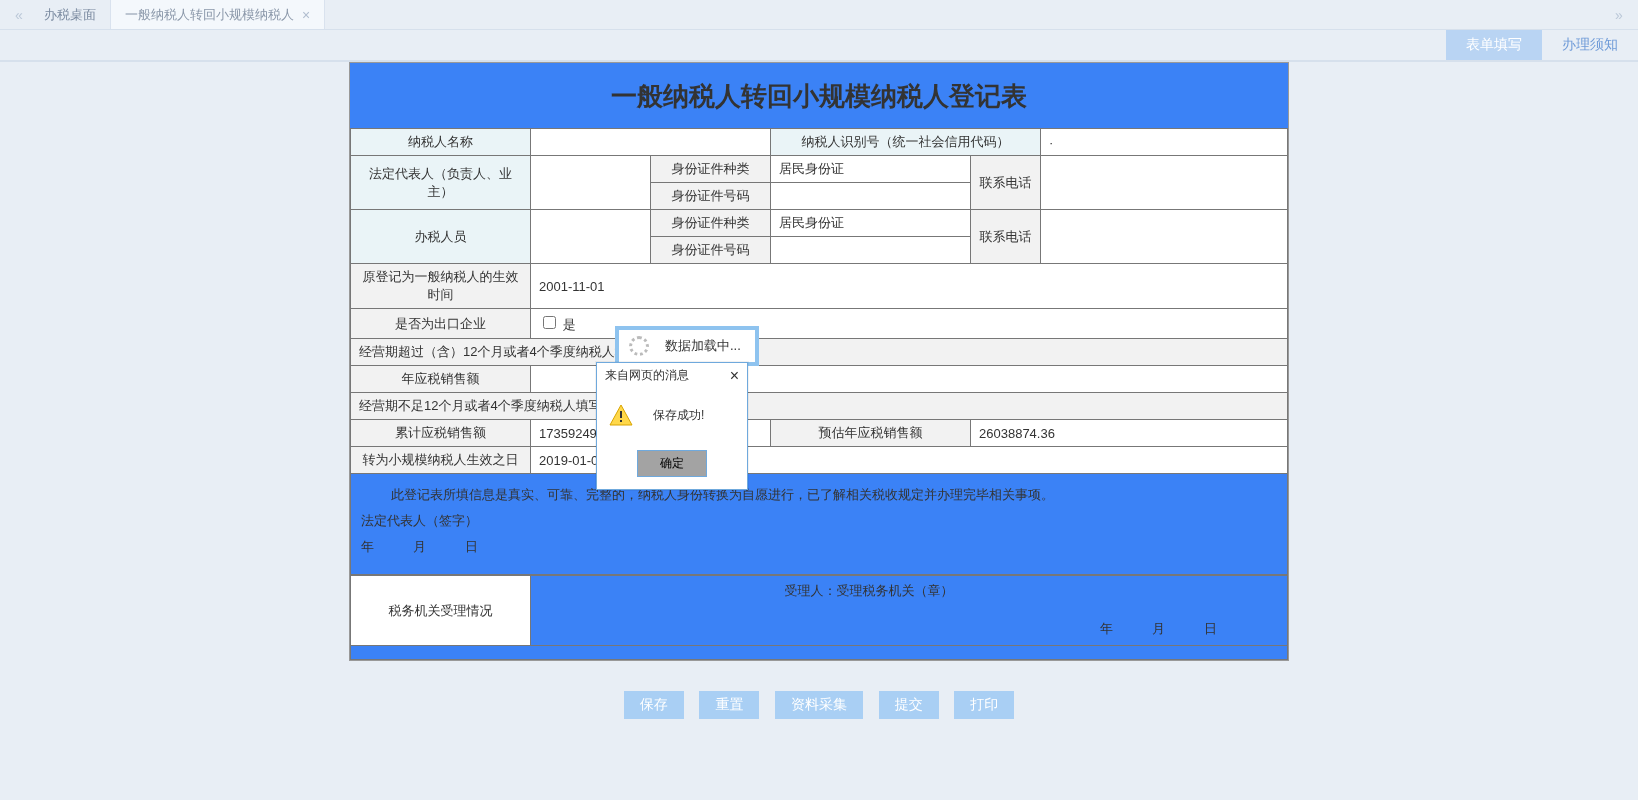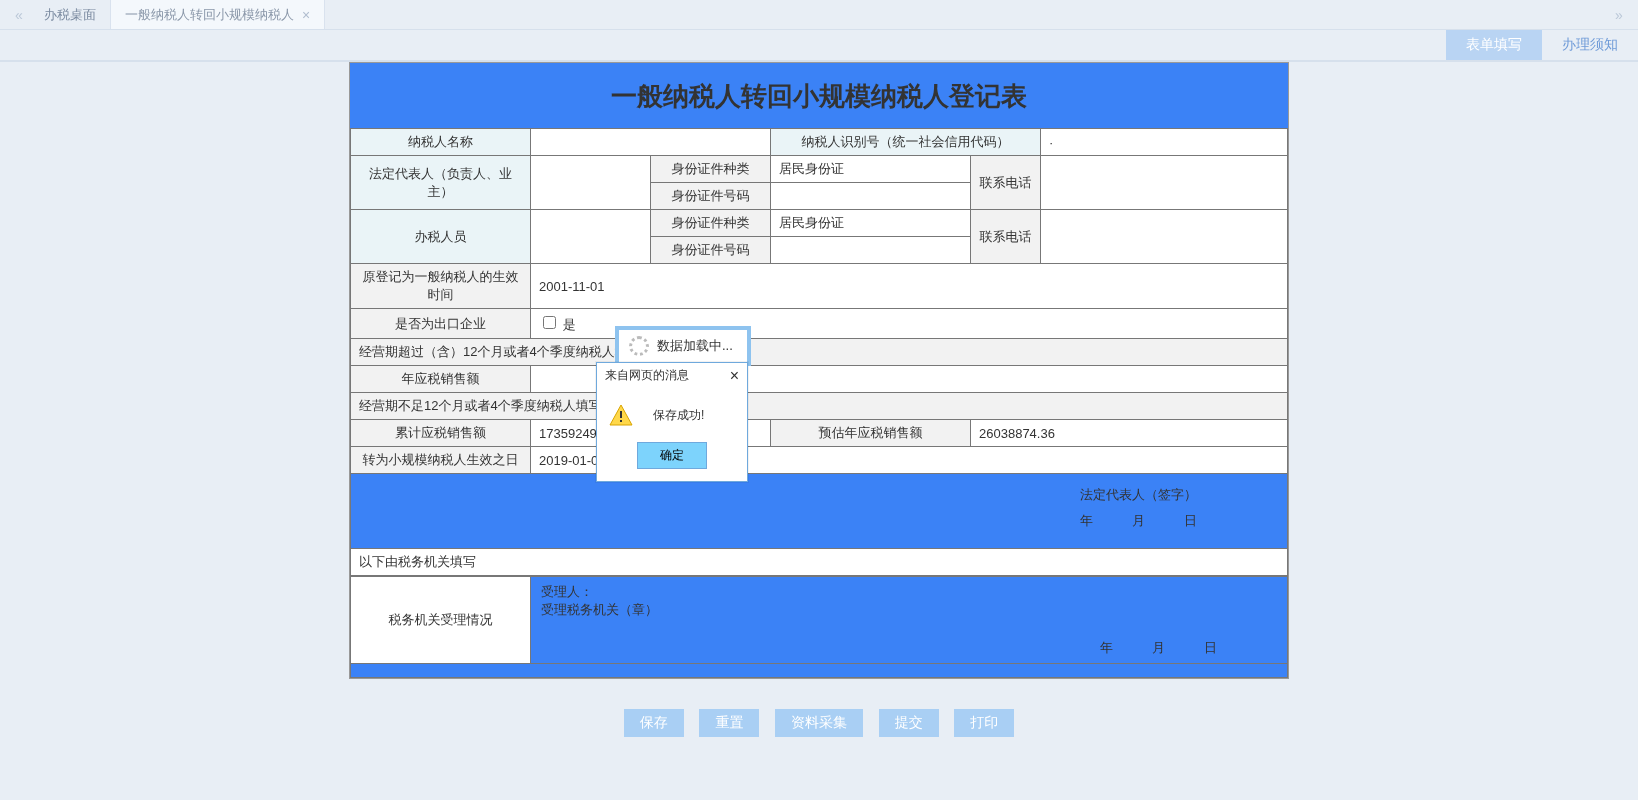--- a/index.html
+++ b/index.html
@@ -23,40 +23,40 @@
 
 table.form-tbl{width:100%;border-collapse:collapse;table-layout:fixed;}
 table.form-tbl td{border:1px solid #777;padding:4px 8px;height:26px;vertical-align:middle;font-size:13px;}
 td.lab{background:#eaf4f7;text-align:center;}
 td.lab2{background:#f2f2f2;text-align:center;}
 td.val{background:#fff;}
 td.header-row{background:#f2f2f2;text-align:left;padding-left:6px;}
 
 .promise-box{border:1px solid #777;border-top:none;padding:8px 10px 14px;font-size:13px;line-height:2;}
 .promise-box .indent{padding-left:30px;}
-.sig-line{text-align:right;padding-right:80px;}
+.sig-line{text-align:left;padding-right:80px;}
 
 .authority-head{border:1px solid #777;border-top:none;padding:4px 8px;font-size:13px;background:#fff;}
 table.auth-tbl{width:100%;border-collapse:collapse;table-layout:fixed;}
 table.auth-tbl td{border:1px solid #777;padding:6px 10px;vertical-align:top;font-size:13px;}
 
 .bottom-bar{width:100%;text-align:center;padding:30px 0;}
 .btn{display:inline-block;min-width:56px;padding:5px 16px;margin:0 6px;background:#a9cff4;color:#fff;font-size:14px;border:none;cursor:pointer;}
 
-.loading-popup{position:absolute;left:615px;top:264px;background:#fff;border:4px solid #8ec3ef;padding:6px 14px 6px 10px;display:flex;align-items:center;gap:8px;font-size:13px;}
+.loading-popup{position:absolute;left:615px;top:264px;background:#fff;border:4px solid #8ec3ef;padding:6px 14px 6px 10px;display:flex;align-items:center;gap:16px;font-size:13px;}
 .spinner{width:20px;height:20px;border:3px dotted #bbb;border-radius:50%;animation:spin 1.2s linear infinite;}
 @keyframes spin{to{transform:rotate(360deg);}}
 
 .dialog{position:absolute;left:596px;top:300px;width:152px;background:#fff;border:1px solid #6fa9dd;box-shadow:0 0 0 1px rgba(0,0,0,.05);}
 .dialog-head{display:flex;justify-content:space-between;align-items:center;padding:4px 8px 2px;font-size:12px;}
 .dialog-close{cursor:pointer;font-size:16px;line-height:1;}
 .dialog-body{padding:18px 12px 10px;display:flex;align-items:center;gap:20px;font-size:12px;}
 .warn-icon svg{display:block;}
 .dialog-foot{text-align:center;padding:6px 0 12px;}
-.dlg-btn{background:#7dd3fc;border:1px solid #6fa9dd;padding:4px 22px;font-size:12px;cursor:pointer;}
+.dlg-btn{background:#a3a3a3;border:1px solid #6fa9dd;padding:4px 22px;font-size:12px;cursor:pointer;margin-top:8px;}
 </style>
 </head>
 <body>
 
 <div class="tab-bar">
   <div class="tab-arrow">«</div>
   <div class="tab">
       <span>办税桌面</span>
     </div>
   <div class="tab active">
@@ -154,36 +154,36 @@
         <td class="val" colspan="2">26038874.36</td>
       </tr>
       <tr>
         <td class="lab2">转为小规模纳税人生效之日</td>
         <td class="val" colspan="5">2019-01-01</td>
       </tr>
     </tbody>
       </table>
 
     <div class="promise-box">
+      <div class="indent">此登记表所填信息是真实、可靠、完整的，纳税人身份转换为自愿进行，已了解相关税收规定并办理完毕相关事项。</div>
       <div class="sig-line">法定代表人（签字）</div>
       <div class="sig-line">年　　　月　　　日</div>
     </div>
 
-    <div class="authority-head">以下由税务机关填写</div>
 
     <table class="auth-tbl">
       <colgroup>
           <col style="width:180px">
           <col>
         </colgroup>
       <tbody>
           <tr>
         <td style="text-align:center;vertical-align:middle;background:#fff;height:70px">税务机关受理情况</td>
         <td>
-          <div style="display:flex;justify-content:flex-end;flex-direction:column;">
+          <div style="display:flex;justify-content:center;">
             <span>受理人：</span>
             <span style="padding-right:80px">受理税务机关（章）</span>
           </div>
           <div style="text-align:right;padding-right:60px;margin-top:20px">年　　　月　　　日</div>
         </td>
       </tr>
       <tr>
             <td colspan="2" style="height:14px;"></td>
           </tr>
     </tbody>

